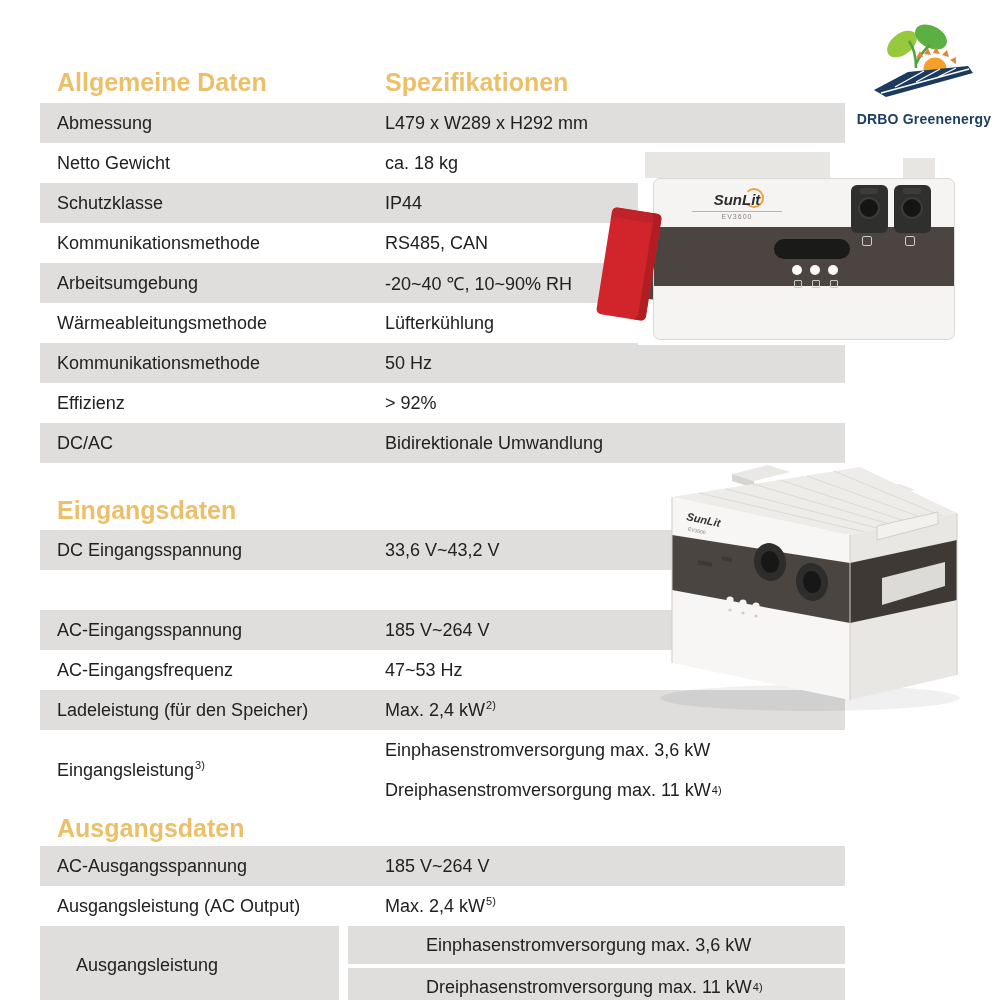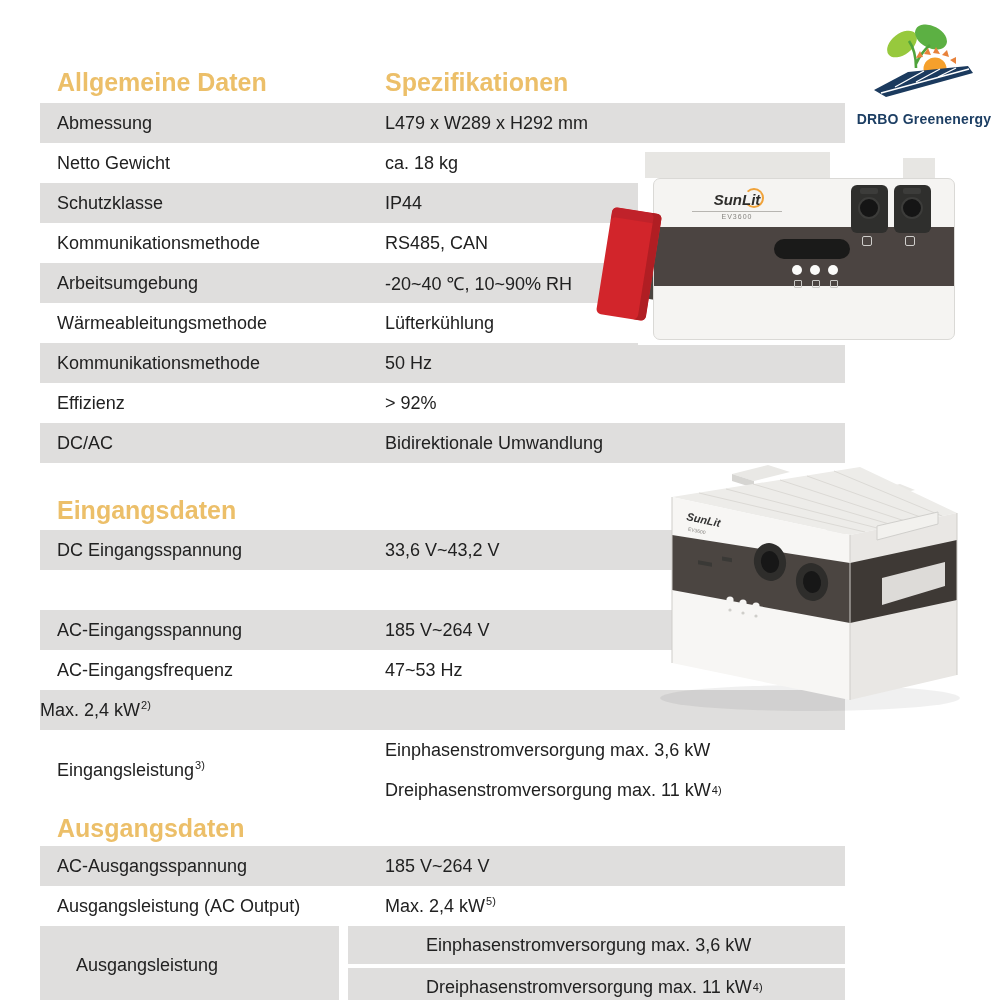--- a/index.html
+++ b/index.html
@@ -143,20 +143,23 @@
         </div>
         <div class="value-cell"><span>185 V~264 V</span></div>
       </div>
       <div class="spec-row">
         <div class="label-cell">
           <div class="lab-line"><span>AC-Eingangsfrequenz</span></div>
         </div>
         <div class="value-cell"><span>47~53 Hz</span></div>
       </div>
       <div class="spec-row shaded">
+        <div class="label-cell">
+          <div class="lab-line"><span>Ladeleistung (für den Speicher)</span></div>
+        </div>
         <div class="value-cell"><span>Max. 2,4 kW</span><sup>2)</sup></div>
       </div>
       <div class="spec-row multiline">
         <div class="label-cell">
           <div class="lab-line"><span>Eingangsleistung</span><sup>3)</sup></div>
         </div>
         <div class="value-stack">
           <div class="value-line">
             <span>Einphasenstromversorgung max. 3,6 kW</span>
           </div>

